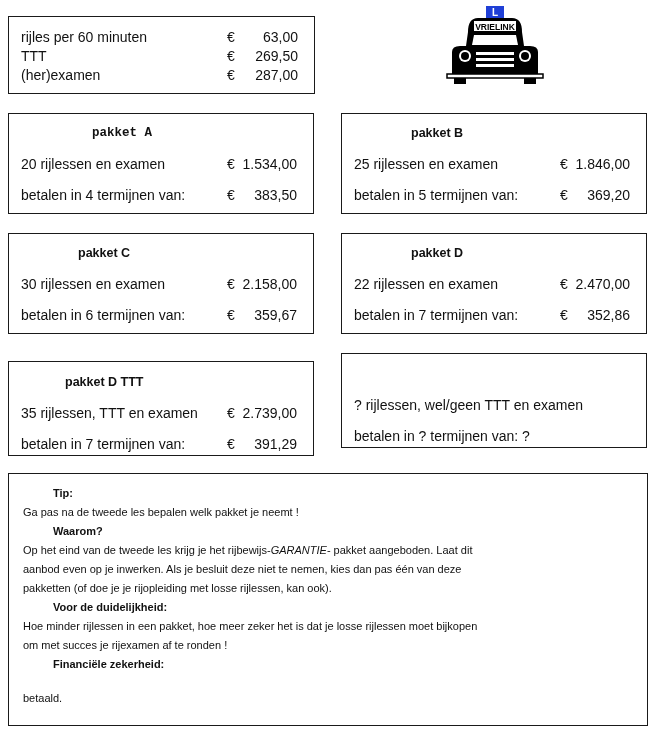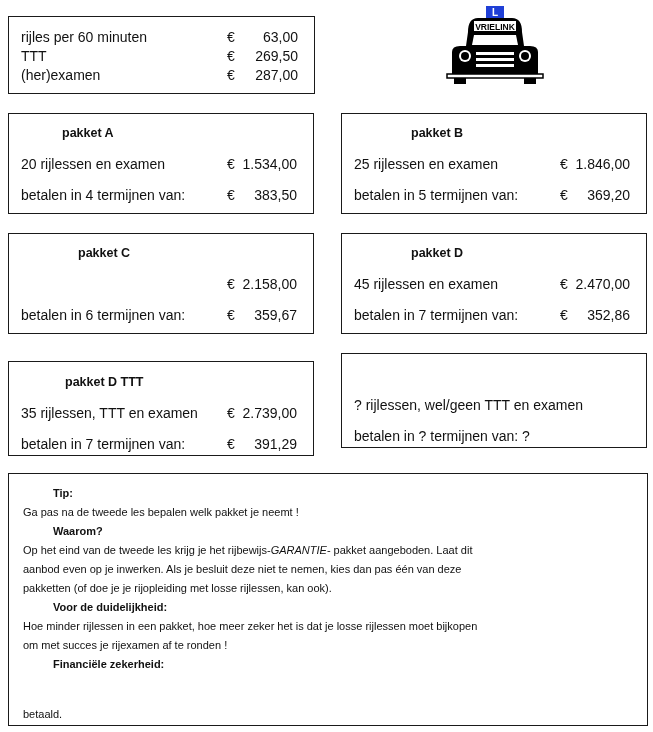--- a/index.html
+++ b/index.html
@@ -76,21 +76,21 @@
     <rect x="32" y="50" width="38" height="3" fill="#fff"></rect>
     <rect x="32" y="56" width="38" height="3" fill="#fff"></rect>
     <rect x="32" y="62" width="38" height="3" fill="#fff"></rect>
     <rect x="3" y="72" width="96" height="4" fill="#fff" stroke="#000" stroke-width="1.5"></rect>
     <rect x="10" y="76" width="12" height="6" fill="#000"></rect>
     <rect x="80" y="76" width="12" height="6" fill="#000"></rect>
   </svg>
 </div>
 
 <div class="box pkg" style="left:8px; top:113px;">
-  <span class="title" style="left:53px; top:11px;">pakket A</span>
+  <span class="title" style="left:83px; top:11px;font-family:Liberation Mono, monospace;">pakket A</span>
   <div class="row" style="top:42px;">
     <span class="label">20 rijlessen en examen</span>
     <span class="euro">€</span>
     <span class="amount">1.534,00</span>
   </div>
   <div class="row" style="top:73px;padding-left:28px;">
     <span class="label">betalen in 4 termijnen van:</span>
     <span class="euro">€</span>
     <span class="amount">383,50</span>
   </div>
@@ -106,34 +106,35 @@
   <div class="row" style="top:73px;">
     <span class="label">betalen in 5 termijnen van:</span>
     <span class="euro">€</span>
     <span class="amount">369,20</span>
   </div>
 </div>
 
 <div class="box pkg" style="left:8px; top:233px;">
   <span class="title" style="left:69px; top:11px;">pakket C</span>
   <div class="row" style="top:42px;">
+    <span class="label">30 rijlessen en examen</span>
     <span class="euro">€</span>
     <span class="amount">2.158,00</span>
   </div>
   <div class="row" style="top:73px;">
     <span class="label">betalen in 6 termijnen van:</span>
     <span class="euro">€</span>
     <span class="amount">359,67</span>
   </div>
 </div>
 
 <div class="box pkg" style="left:341px; top:233px;">
   <span class="title" style="left:69px; top:11px;">pakket D</span>
   <div class="row" style="top:42px;">
-    <span class="label">45 rijlessen en examen</span>
+    <span class="label">22 rijlessen en examen</span>
     <span class="euro">€</span>
     <span class="amount">2.470,00</span>
   </div>
   <div class="row" style="top:73px;">
     <span class="label">betalen in 7 termijnen van:</span>
     <span class="euro">€</span>
     <span class="amount">352,86</span>
   </div>
 </div>
 
@@ -164,14 +165,14 @@
   <span class="line head" style="top:11px;">Tip:</span>
   <span class="line" style="top:30px;">Ga pas na de tweede les bepalen welk pakket je neemt !</span>
   <span class="line head" style="top:49px;">Waarom?</span>
   <span class="line" style="top:68px;"><span>Op het eind van de tweede les krijg je het  rijbewijs-</span><i>GARANTIE</i><span>- pakket  aangeboden.  Laat dit</span></span>
   <span class="line" style="top:87px;">aanbod even op je inwerken.   Als je besluit deze niet te nemen,  kies dan pas één van deze</span>
   <span class="line" style="top:106px;">pakketten  (of doe je je rijopleiding met losse rijlessen,  kan ook).</span>
   <span class="line head" style="top:125px;">Voor de duidelijkheid:</span>
   <span class="line" style="top:144px;">Hoe minder rijlessen in een pakket, hoe meer zeker het is dat je losse rijlessen moet bijkopen</span>
   <span class="line" style="top:163px;">om met succes je rijexamen af te ronden !</span>
   <span class="line head" style="top:182px;">Financiële zekerheid:</span>
-  <span class="line" style="top:232px;">betaald.</span>
+  <span class="line" style="top:216px;">betaald.</span>
 </div>
 
 </body></html>

